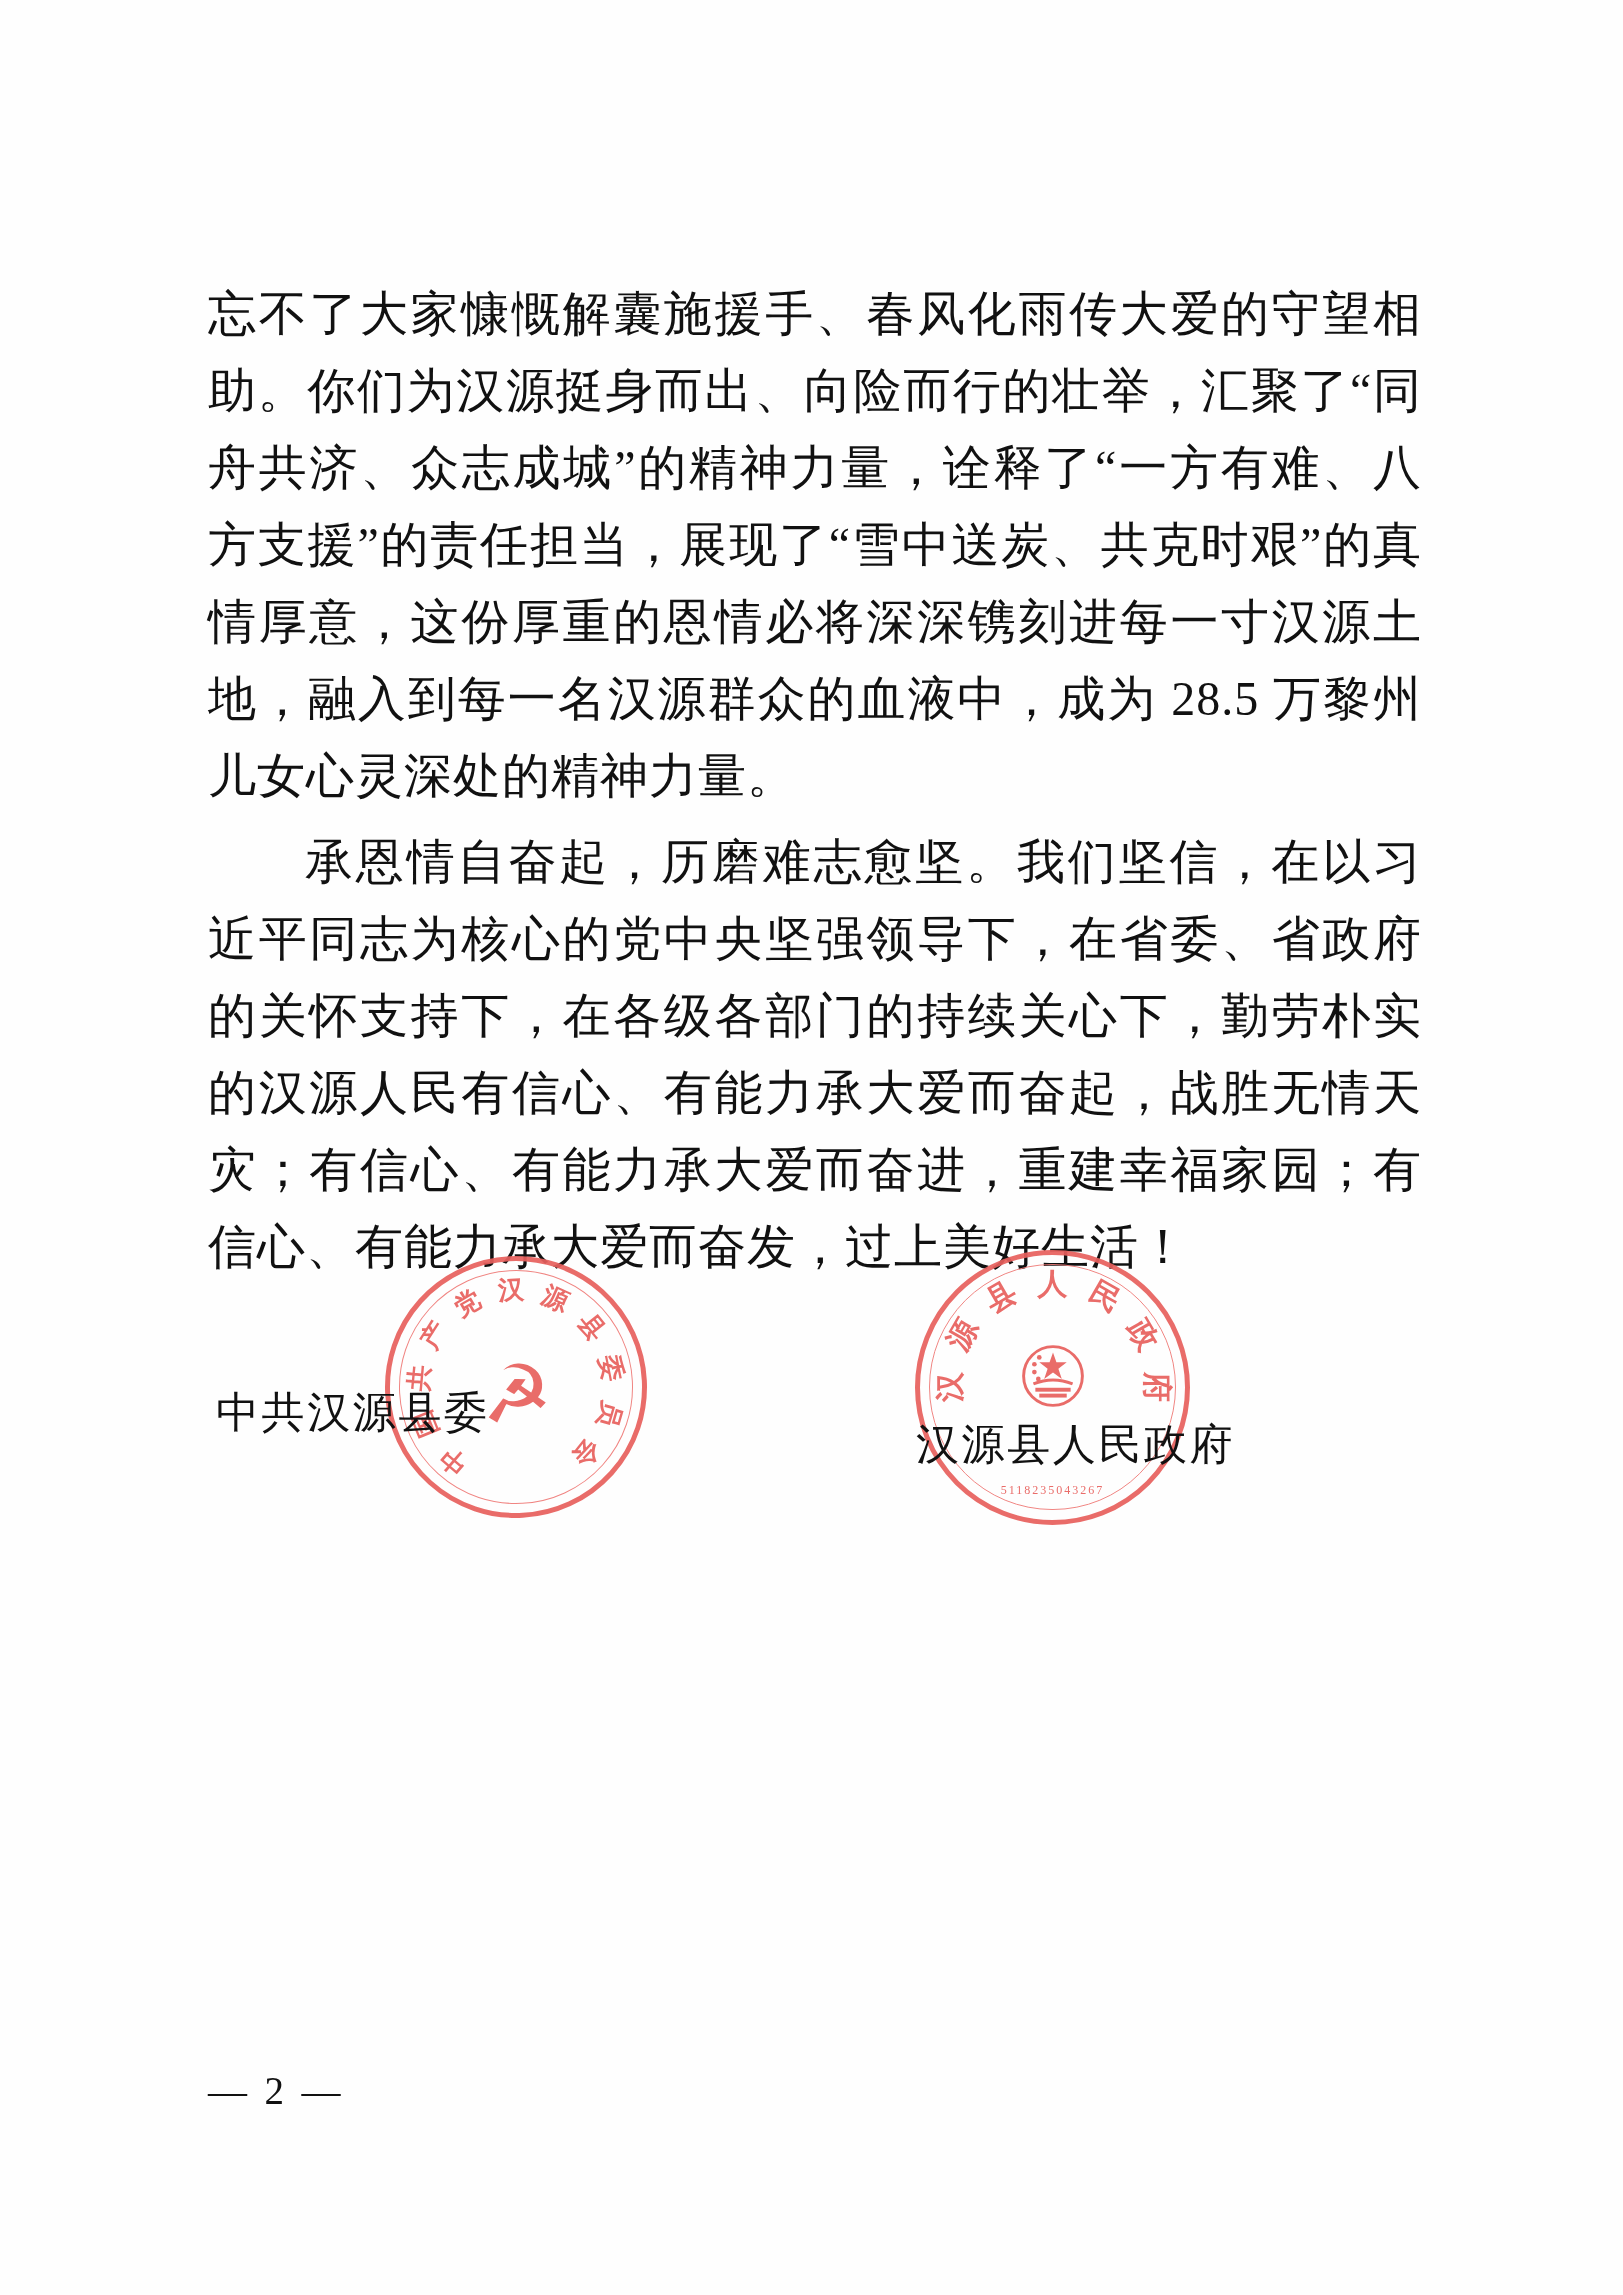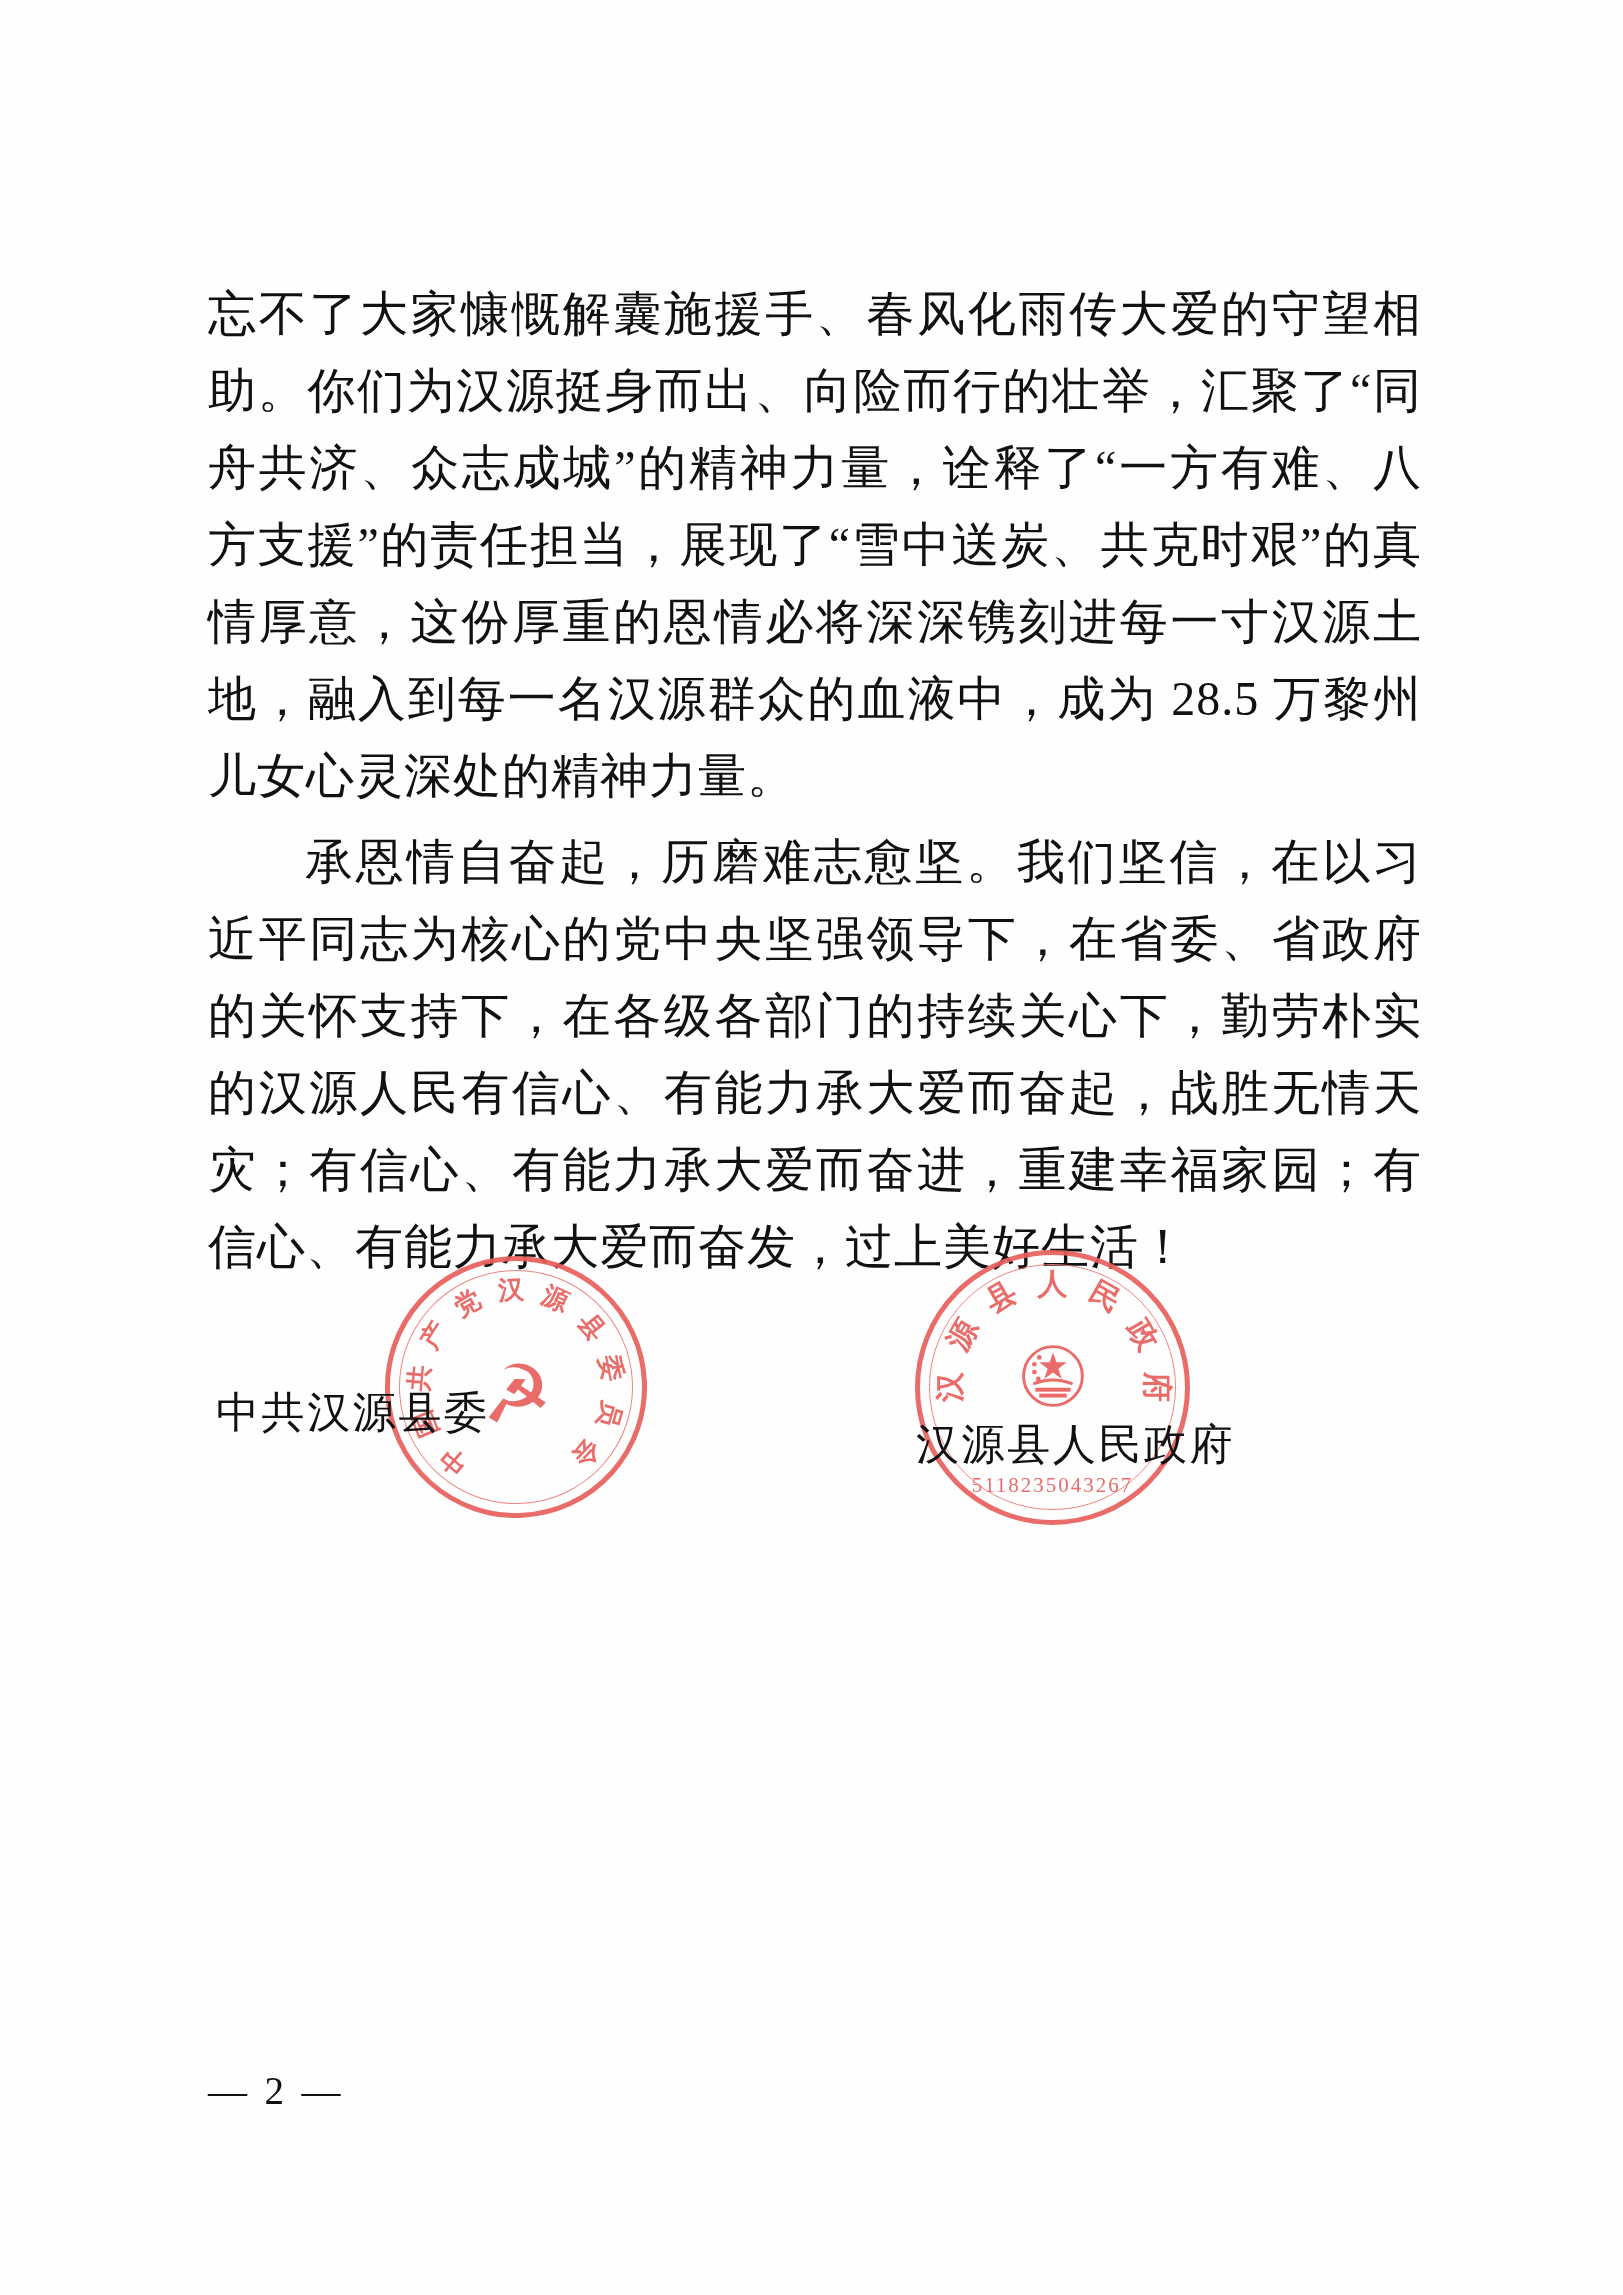--- a/index.html
+++ b/index.html
@@ -117,21 +117,21 @@
     width: 98px;
     height: 98px;
     color: #e8605d;
   }
 
   .seal-code {
     position: absolute;
     left: 50%;
     bottom: 22px;
     transform: translateX(-50%);
-    font-size: 21px;
+    font-size: 12px;
     letter-spacing: 2px;
     color: #e8605d;
     font-family: "Liberation Serif", serif;
   }
 
   .hammer-sickle {
     position: absolute;
     left: 50%;
     top: 53%;
     transform: translate(-50%, -50%);

